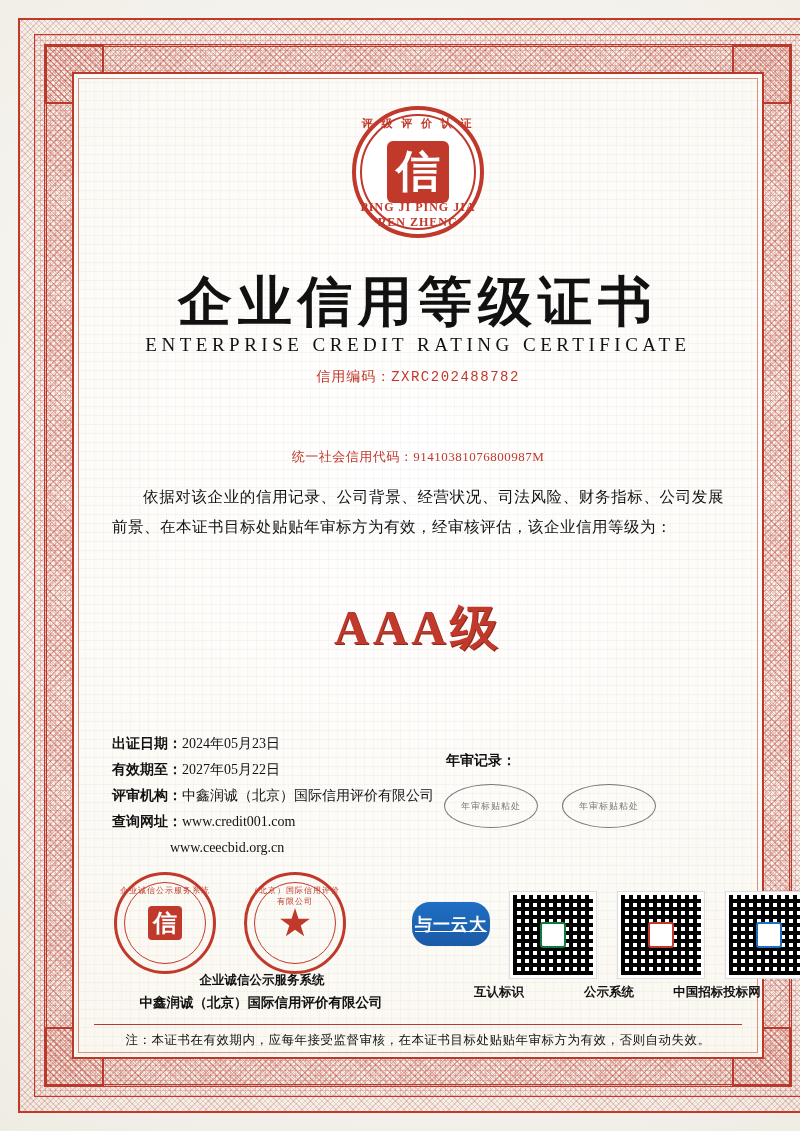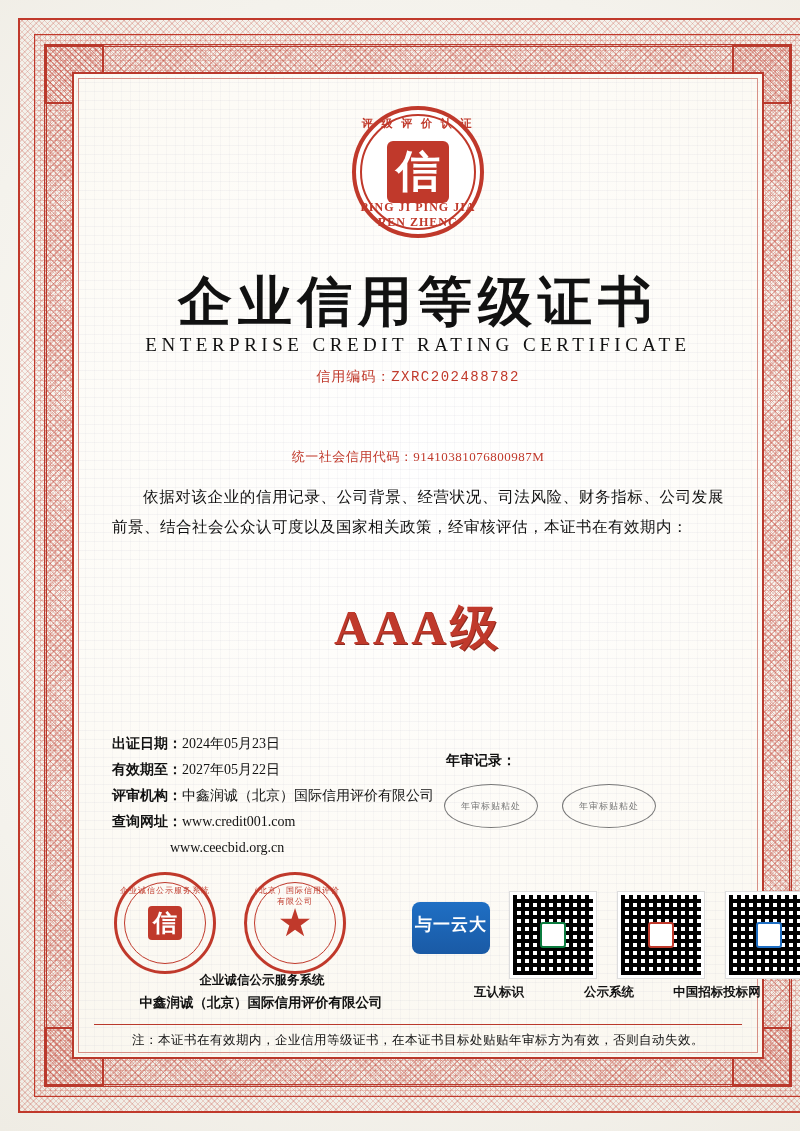--- a/index.html
+++ b/index.html
@@ -185,24 +185,25 @@
   .caption1{
     position:absolute;left:66px;top:106px;width:200px;text-align:center;
     font-size:12.5px;color:#111;font-weight:bold;
   }
   .caption2{
     position:absolute;left:0px;top:128px;width:330px;text-align:center;
     font-size:13.5px;color:#111;font-weight:bold;
   }
 
   .cloud-logo{
-    position:absolute;left:316px;top:36px;width:78px;height:52px;border-radius:8px;
+    position:absolute;left:316px;top:36px;width:78px;height:44px;border-radius:18px;
     background:linear-gradient(180deg,#1f6fc4,#1a5aa5);
     color:#fff;font-size:17px;font-weight:bold;text-align:center;line-height:46px;
     letter-spacing:1px;
+    text-decoration:underline;
   }
 
   .qr{
     position:absolute;width:80px;height:80px;top:26px;
     background:
       repeating-linear-gradient(0deg,#000 0 4px,#fff 4px 8px),
       repeating-linear-gradient(90deg,#000 0 4px,#fff 4px 8px);
     background-blend-mode:multiply;
     border:3px solid #fff;
     outline:1px solid #ddd;
@@ -259,21 +260,21 @@
 
     <div class="cert-no">
       <span>信用编码：</span><span class="num">ZXRC202488782</span>
     </div>
 
 
     <div class="uscc">
       <span>统一社会信用代码：</span><span>91410381076800987M</span>
     </div>
 
-    <div class="para">依据对该企业的信用记录、公司背景、经营状况、司法风险、财务指标、公司发展前景、结合社会公众认可度以及国家相关政策，经审核评估，本证书在有效期内：</div>
+    <div class="para">依据对该企业的信用记录、公司背景、经营状况、司法风险、财务指标、公司发展前景、在本证书目标处贴贴年审标方为有效，经审核评估，该企业信用等级为：</div>
 
     <div class="grade">AAA级</div>
 
     <div class="info">
       <div class="row">
         <span class="lbl">出证日期：</span><span>2024年05月23日</span>
       </div>
       <div class="row">
         <span class="lbl">有效期至：</span><span>2027年05月22日</span>
       </div>
@@ -321,15 +322,15 @@
       </div>
       <div class="qr q3">
         <div class="center-badge"></div>
       </div>
 
       <div class="qr-label l0">互认标识</div>
       <div class="qr-label l1">公示系统</div>
       <div class="qr-label l2">中国招标投标网</div>
     </div>
 
-    <div class="footnote">注：本证书在有效期内，企业信用等级证书，在本证书目标处贴贴年审标方为有效，否则自动失效。</div>
+    <div class="footnote">注：本证书在有效期内，应每年接受监督审核，在本证书目标处贴贴年审标方为有效，否则自动失效。</div>
   </div>
 </div>
 
 </body></html>

